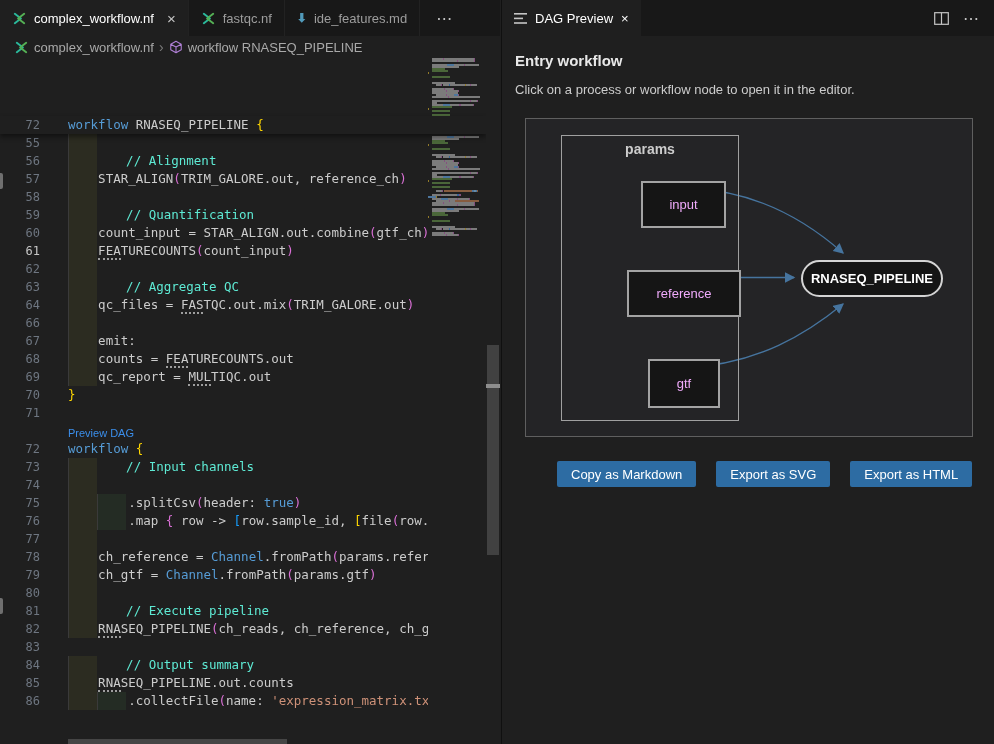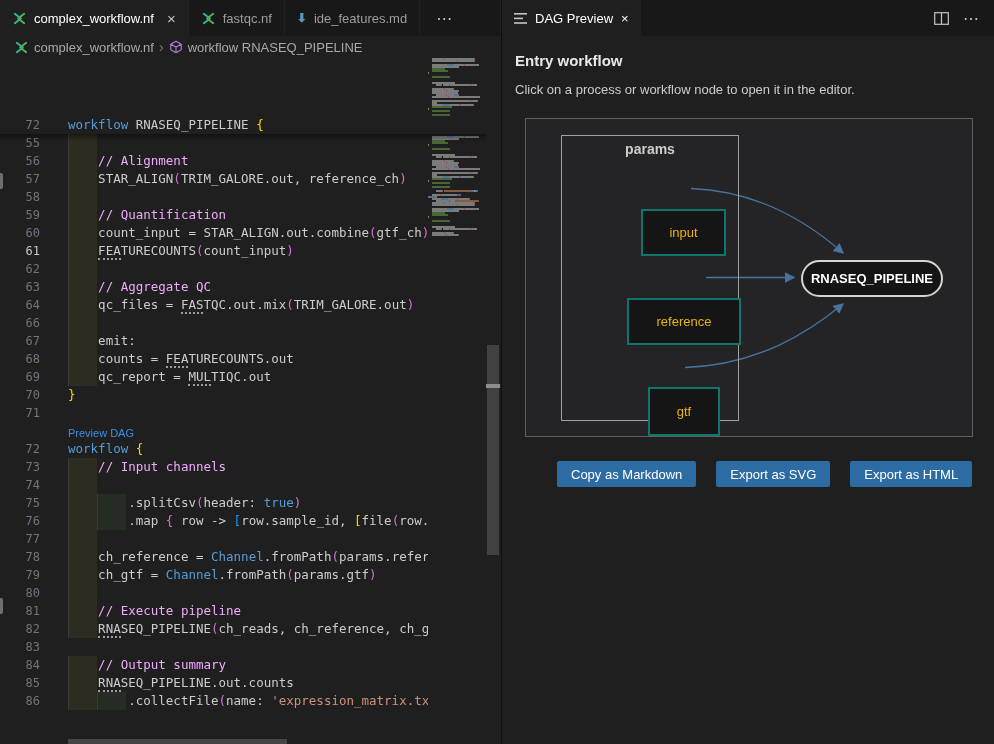--- a/index.html
+++ b/index.html
@@ -31,21 +31,21 @@
     font-size:12.5px; line-height:18px; white-space:pre; }
   #sticky-row { position:absolute; left:0; top:58px; width:486px; background:#1f1f1f; z-index:5;
     box-shadow:0 3px 5px rgba(0,0,0,.45); }
   #code-lines { position:absolute; left:0; top:76px; width:428px; }
   .gutter { position:absolute; left:0; top:0; width:40px; text-align:right; color:#6e7681; font-size:12px; }
   .gutter.cur { color:#c6c6c6; }
   .ctext { position:absolute; left:68px; top:0; }
   .band { position:absolute; top:0; bottom:0; width:29px; border-left:1px solid #3a3a3a; }
   .band.lv1 { left:68px; background:rgba(255,255,64,.06); }
   .band.lv2 { left:97px; background:rgba(127,255,127,.06); }
-  .pl { color:#cccccc; } .kw { color:#569cd6; } .cm { color:#f0abfc; } .str { color:#ce9178; } .b1 { color:#ffd700; } .b2 { color:#da70d6; } .b3 { color:#179fff; }
+  .pl { color:#cccccc; } .kw { color:#569cd6; } .cm { color:#5eead4;margin-left:28px; } .str { color:#ce9178; } .b1 { color:#ffd700; } .b2 { color:#da70d6; } .b3 { color:#179fff; }
   .hint { border-bottom:2px dotted #9e9e9e; padding-bottom:0px; }
   .codelens { position:absolute; left:68px; top:2px; font-family:"Liberation Sans",sans-serif;
     font-size:11px; color:#3b8eea; cursor:pointer; }
 
   
   #minimap { position:absolute; left:428px; top:58px; width:57px; height:686px; background:#1f1f1f; overflow:hidden; }
   .mrow { height:2px; white-space:nowrap; font-size:0; }
   .mrow i { display:inline-block; height:2px; }
   #vscroll { position:absolute; left:486px; top:58px; width:14px; height:686px; }
   #vslider { position:absolute; left:1px; top:287px; width:12px; height:210px; background:rgba(121,121,121,.38); }
@@ -63,22 +63,22 @@
   .split-icon { width:15px; height:13px; cursor:pointer; }
 
   #panel-content { position:absolute; left:0; top:36px; width:493px; height:708px; }
   #panel-heading { margin:16px 0 0 13px; color:#e8e8e8; font-size:15px; font-weight:bold; }
   #panel-desc { margin:13px 0 0 13px; color:#cccccc; font-size:13px; }
 
   #dag { position:relative; margin:21px 0 0 23px; width:448px; height:319px; background:#242426; border:1px solid #5f5f5f; }
   #dag-edges { position:absolute; left:0; top:0; width:448px; height:319px; }
   #dag-cluster { position:absolute; left:35px; top:16px; width:178px; height:286px; border:1px solid #a0a0a0; }
   #cluster-label { position:absolute; left:0; top:5px; width:100%; text-align:center; color:#cccccc; font-size:14px; font-weight:600; }
-  .dag-node { position:absolute; background:#151515; border:2px solid #0f766e; color:#eab308;
-    display:flex; align-items:center; justify-content:center; font-size:13px; cursor:pointer;margin-top:28px; }
+  .dag-node { position:absolute; background:#151515; border:2px solid #a3a3a3; color:#f0abfc;
+    display:flex; align-items:center; justify-content:center; font-size:13px; cursor:pointer; }
   #dag-target { position:absolute; left:275px; top:141px; width:142px; height:37px; background:#151515;
     border:2px solid #d4d4d4; border-radius:19px; color:#ffffff; display:flex; align-items:center;
     justify-content:center; font-size:13px; font-weight:600; cursor:pointer; }
 
   #dag-buttons { display:flex; gap:20px; margin:24px 0 0 55px; }
   .btn { height:26px; padding:0 14px; border:none; border-radius:2px; color:#ffffff; font-size:13px;
     font-weight:500; font-family:"Liberation Sans",sans-serif; cursor:pointer; display:flex; align-items:center; }
 </style>
 </head>
 <body>

